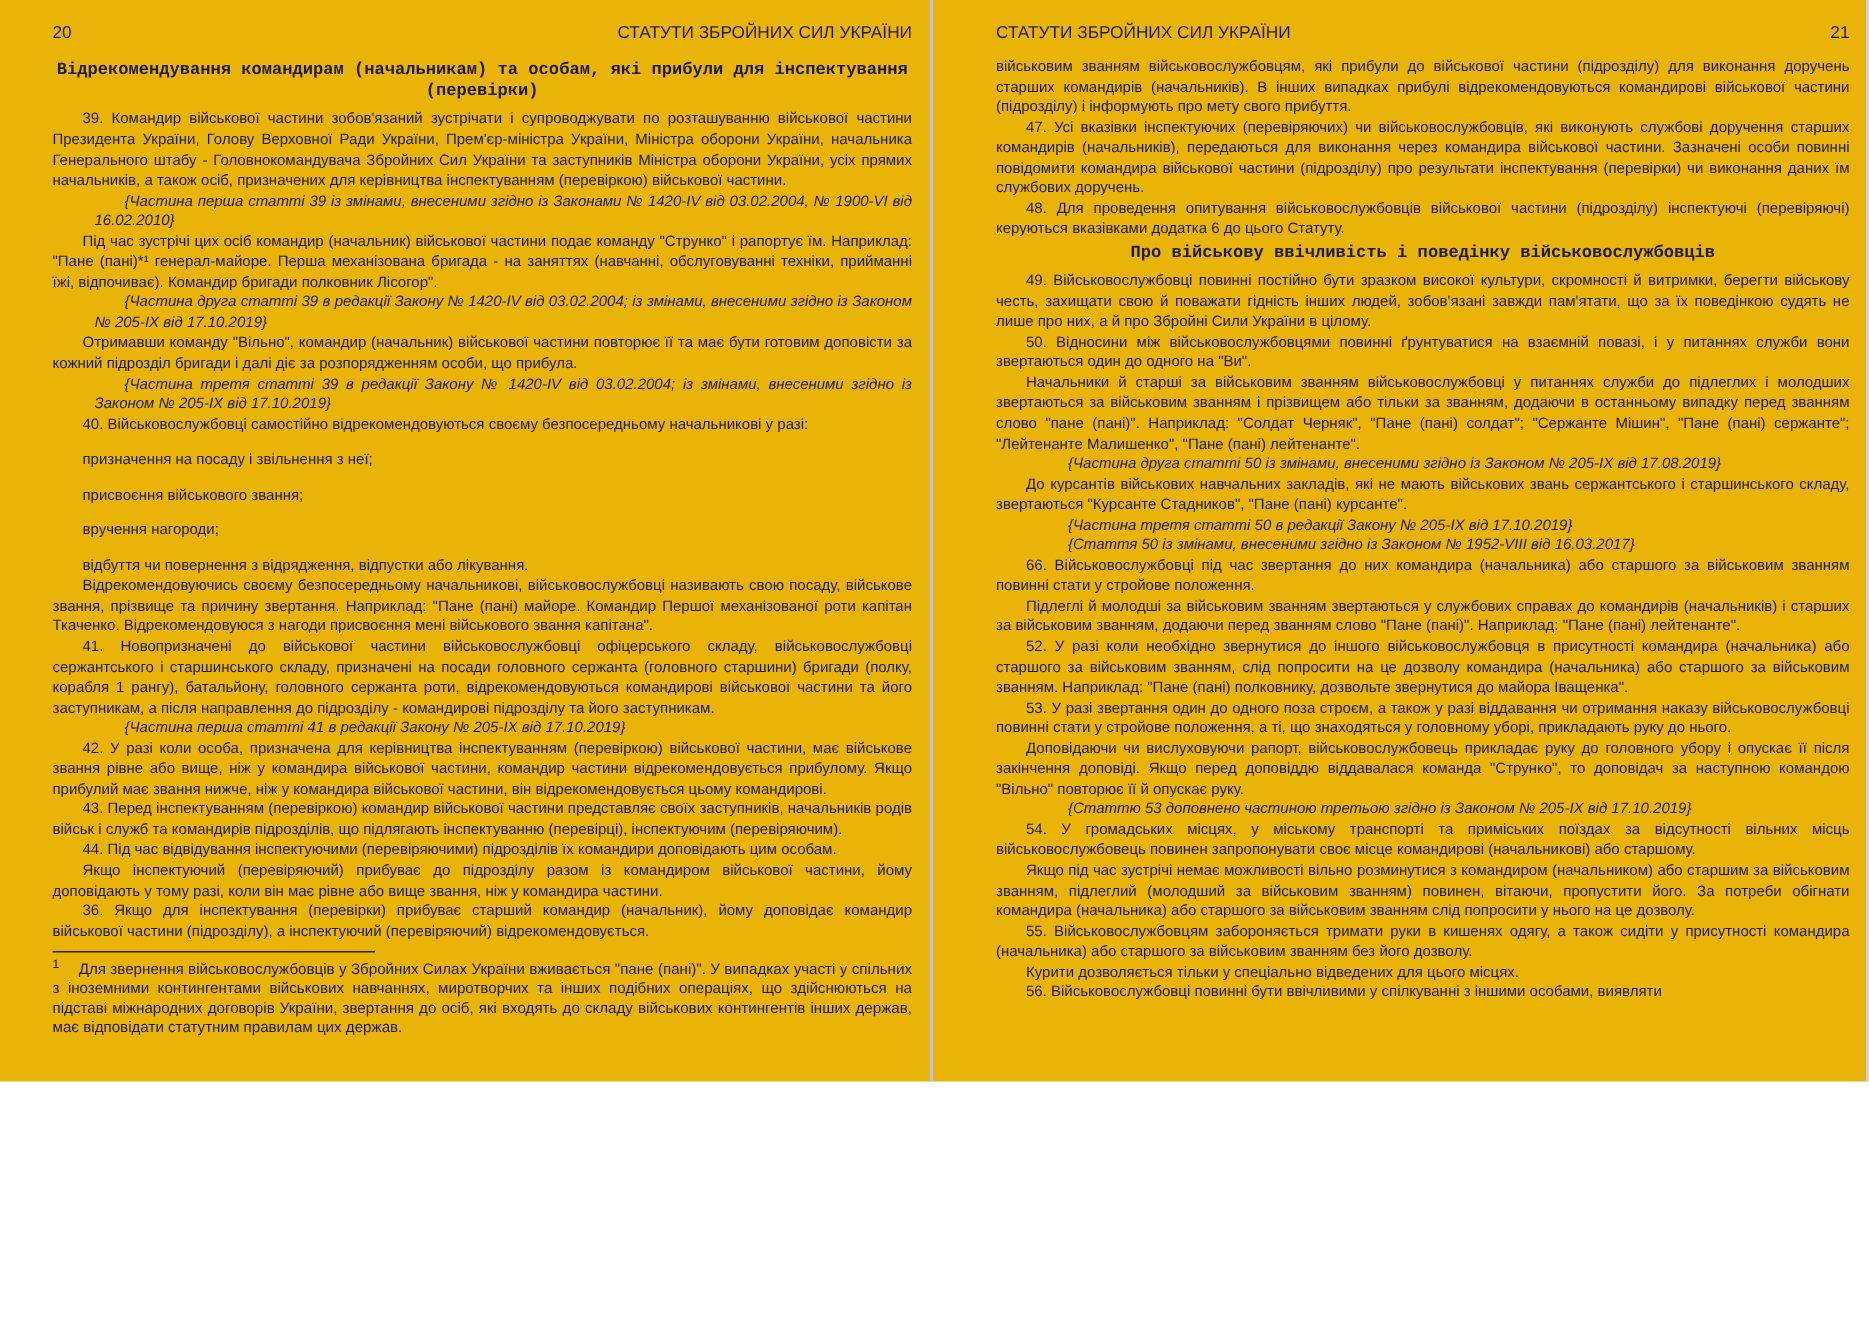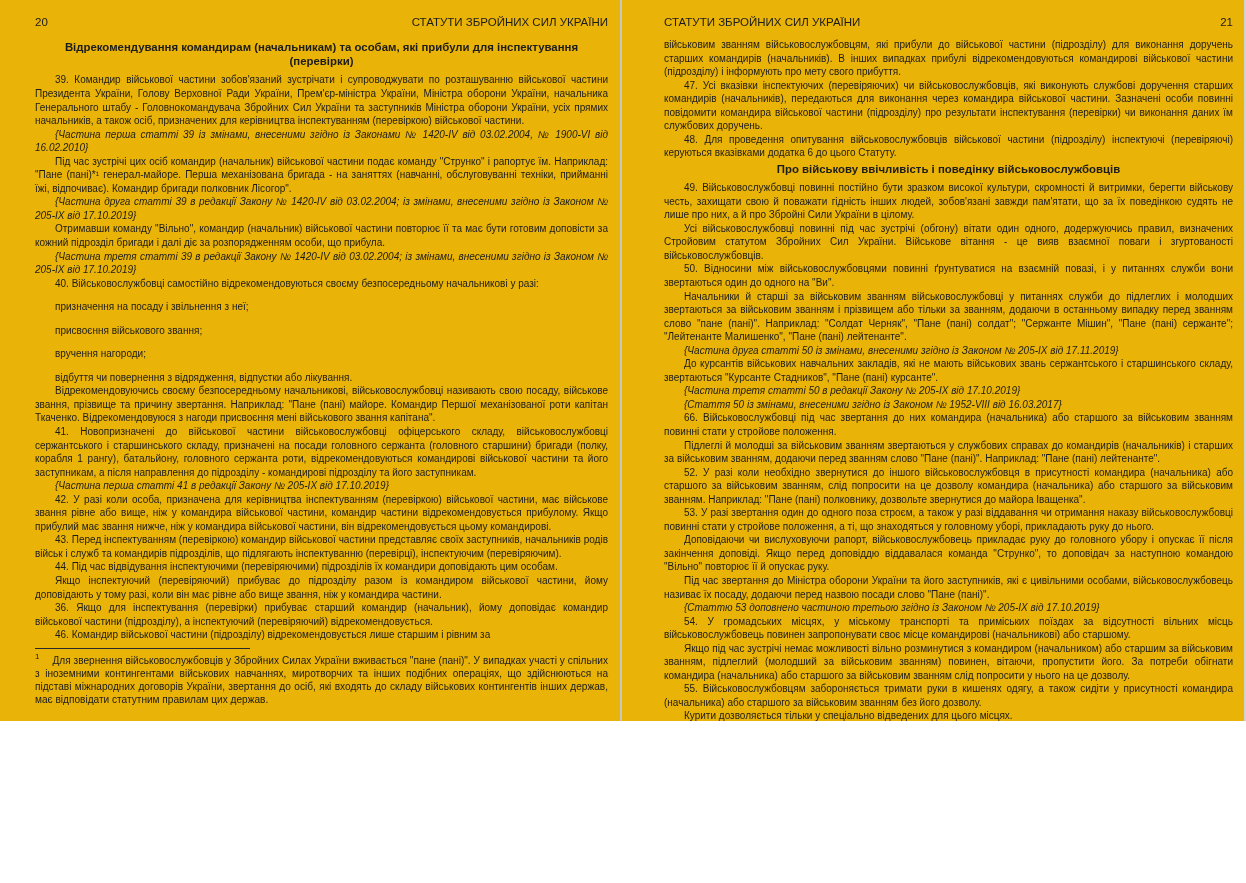--- a/index.html
+++ b/index.html
@@ -45,38 +45,40 @@
     font-size:10px;
     line-height:13.55px;
   }
   .blocks .heading{
     font-weight:bold;
     font-size:11.4px;
     text-align:center;
     text-indent:0;
     margin:2px 0 5px 0;
     line-height:14.2px;
+    font-family:Liberation Mono, monospace;
   }
   .blocks .p{
     text-align:justify;
     text-indent:20px;
   }
   .blocks .cont{
     text-align:justify;
     text-indent:0;
   }
   .blocks .li{
     text-align:left;
     text-indent:20px;
     margin-top:10px;
   }
   .blocks .note{
     font-style:italic;
     text-align:justify;
     text-indent:20px;
+    margin-left:28px;
   }
   .footnote{
     margin-top:auto;
   }
   .footnote-rule{
     width:215px;
     border-top:1.2px solid #2a2a2a;
     margin:6px 0 5px 0;
   }
   .footnote-text{
@@ -115,52 +117,49 @@
         <p class="li">вручення нагороди;</p>
         <p class="li">відбуття чи повернення з відрядження, відпустки або лікування.</p>
         <p class="p">Відрекомендовуючись своєму безпосередньому начальникові, військовослужбовці називають свою посаду, військове звання, прізвище та причину звертання. Наприклад: "Пане (пані) майоре. Командир Першої механізованої роти капітан Ткаченко. Відрекомендовуюся з нагоди присвоєння мені військового звання капітана".</p>
         <p class="p">41. Новопризначені до військової частини військовослужбовці офіцерського складу, військовослужбовці сержантського і старшинського складу, призначені на посади головного сержанта (головного старшини) бригади (полку, корабля 1 рангу), батальйону, головного сержанта роти, відрекомендовуються командирові військової частини та його заступникам, а після направлення до підрозділу - командирові підрозділу та його заступникам.</p>
         <p class="note">{Частина перша статті 41 в редакції Закону № 205-ІХ від 17.10.2019}</p>
         <p class="p">42. У разі коли особа, призначена для керівництва інспектуванням (перевіркою) військової частини, має військове звання рівне або вище, ніж у командира військової частини, командир частини відрекомендовується прибулому. Якщо прибулий має звання нижче, ніж у командира військової частини, він відрекомендовується цьому командирові.</p>
         <p class="p">43. Перед інспектуванням (перевіркою) командир військової частини представляє своїх заступників, начальників родів військ і служб та командирів підрозділів, що підлягають інспектуванню (перевірці), інспектуючим (перевіряючим).</p>
         <p class="p">44. Під час відвідування інспектуючими (перевіряючими) підрозділів їх командири доповідають цим особам.</p>
         <p class="p">Якщо інспектуючий (перевіряючий) прибуває до підрозділу разом із командиром військової частини, йому доповідають у тому разі, коли він має рівне або вище звання, ніж у командира частини.</p>
         <p class="p">36. Якщо для інспектування (перевірки) прибуває старший командир (начальник), йому доповідає командир військової частини (підрозділу), а інспектуючий (перевіряючий) відрекомендовується.</p>
-        <p class="p">46. Командир військової частини (підрозділу) відрекомендовується лише старшим і рівним за</p>
       </div>
     <div class="footnote">
       <div class="footnote-rule"></div>
       <p class="footnote-text"><sup>1</sup><span>Для звернення військовослужбовців у Збройних Силах України вживається "пане (пані)". У випадках участі у спільних з іноземними контингентами військових навчаннях, миротворчих та інших подібних операціях, що здійснюються на підставі міжнародних договорів України, звертання до осіб, які входять до складу військових контингентів інших держав, має відповідати статутним правилам цих держав.</span></p>
     </div>
   </div>
 
   <div class="page page-right">
     <div class="page-header">
       <span>СТАТУТИ ЗБРОЙНИХ СИЛ УКРАЇНИ</span>
       <span>21</span>
     </div>
     <div class="blocks">
         <p class="cont">військовим званням військовослужбовцям, які прибули до військової частини (підрозділу) для виконання доручень старших командирів (начальників). В інших випадках прибулі відрекомендовуються командирові військової частини (підрозділу) і інформують про мету свого прибуття.</p>
         <p class="p">47. Усі вказівки інспектуючих (перевіряючих) чи військовослужбовців, які виконують службові доручення старших командирів (начальників), передаються для виконання через командира військової частини. Зазначені особи повинні повідомити командира військової частини (підрозділу) про результати інспектування (перевірки) чи виконання даних їм службових доручень.</p>
         <p class="p">48. Для проведення опитування військовослужбовців військової частини (підрозділу) інспектуючі (перевіряючі) керуються вказівками додатка 6 до цього Статуту.</p>
         <p class="heading">Про військову ввічливість і поведінку військовослужбовців</p>
         <p class="p">49. Військовослужбовці повинні постійно бути зразком високої культури, скромності й витримки, берегти військову честь, захищати свою й поважати гідність інших людей, зобов'язані завжди пам'ятати, що за їх поведінкою судять не лише про них, а й про Збройні Сили України в цілому.</p>
-        <p class="p">Усі військовослужбовці повинні під час зустрічі (обгону) вітати один одного, додержуючись правил, визначених Стройовим статутом Збройних Сил України. Військове вітання - це вияв взаємної поваги і згуртованості військовослужбовців.</p>
         <p class="p">50. Відносини між військовослужбовцями повинні ґрунтуватися на взаємній повазі, і у питаннях служби вони звертаються один до одного на "Ви".</p>
         <p class="p">Начальники й старші за військовим званням військовослужбовці у питаннях служби до підлеглих і молодших звертаються за військовим званням і прізвищем або тільки за званням, додаючи в останньому випадку перед званням слово "пане (пані)". Наприклад: "Солдат Черняк", "Пане (пані) солдат"; "Сержанте Мішин", "Пане (пані) сержанте"; "Лейтенанте Малишенко", "Пане (пані) лейтенанте".</p>
-        <p class="note">{Частина друга статті 50 із змінами, внесеними згідно із Законом № 205-ІХ від 17.11.2019}</p>
+        <p class="note">{Частина друга статті 50 із змінами, внесеними згідно із Законом № 205-ІХ від 17.08.2019}</p>
         <p class="p">До курсантів військових навчальних закладів, які не мають військових звань сержантського і старшинського складу, звертаються "Курсанте Стадников", "Пане (пані) курсанте".</p>
         <p class="note">{Частина третя статті 50 в редакції Закону № 205-ІХ від 17.10.2019}</p>
         <p class="note">{Стаття 50 із змінами, внесеними згідно із Законом № 1952-VIII від 16.03.2017}</p>
         <p class="p">66. Військовослужбовці під час звертання до них командира (начальника) або старшого за військовим званням повинні стати у стройове положення.</p>
         <p class="p">Підлеглі й молодші за військовим званням звертаються у службових справах до командирів (начальників) і старших за військовим званням, додаючи перед званням слово "Пане (пані)". Наприклад: "Пане (пані) лейтенанте".</p>
         <p class="p">52. У разі коли необхідно звернутися до іншого військовослужбовця в присутності командира (начальника) або старшого за військовим званням, слід попросити на це дозволу командира (начальника) або старшого за військовим званням. Наприклад: "Пане (пані) полковнику, дозвольте звернутися до майора Іващенка".</p>
         <p class="p">53. У разі звертання один до одного поза строєм, а також у разі віддавання чи отримання наказу військовослужбовці повинні стати у стройове положення, а ті, що знаходяться у головному уборі, прикладають руку до нього.</p>
         <p class="p">Доповідаючи чи вислуховуючи рапорт, військовослужбовець прикладає руку до головного убору і опускає її після закінчення доповіді. Якщо перед доповіддю віддавалася команда "Струнко", то доповідач за наступною командою "Вільно" повторює її й опускає руку.</p>
-        <p class="p">Під час звертання до Міністра оборони України та його заступників, які є цивільними особами, військовослужбовець називає їх посаду, додаючи перед назвою посади слово "Пане (пані)".</p>
         <p class="note">{Статтю 53 доповнено частиною третьою згідно із Законом № 205-ІХ від 17.10.2019}</p>
         <p class="p">54. У громадських місцях, у міському транспорті та приміських поїздах за відсутності вільних місць військовослужбовець повинен запропонувати своє місце командирові (начальникові) або старшому.</p>
         <p class="p">Якщо під час зустрічі немає можливості вільно розминутися з командиром (начальником) або старшим за військовим званням, підлеглий (молодший за військовим званням) повинен, вітаючи, пропустити його. За потреби обігнати командира (начальника) або старшого за військовим званням слід попросити у нього на це дозволу.</p>
         <p class="p">55. Військовослужбовцям забороняється тримати руки в кишенях одягу, а також сидіти у присутності командира (начальника) або старшого за військовим званням без його дозволу.</p>
         <p class="p">Курити дозволяється тільки у спеціально відведених для цього місцях.</p>
         <p class="p">56. Військовослужбовці повинні бути ввічливими у спілкуванні з іншими особами, виявляти</p>
       </div>
   </div>
 
 </div>

